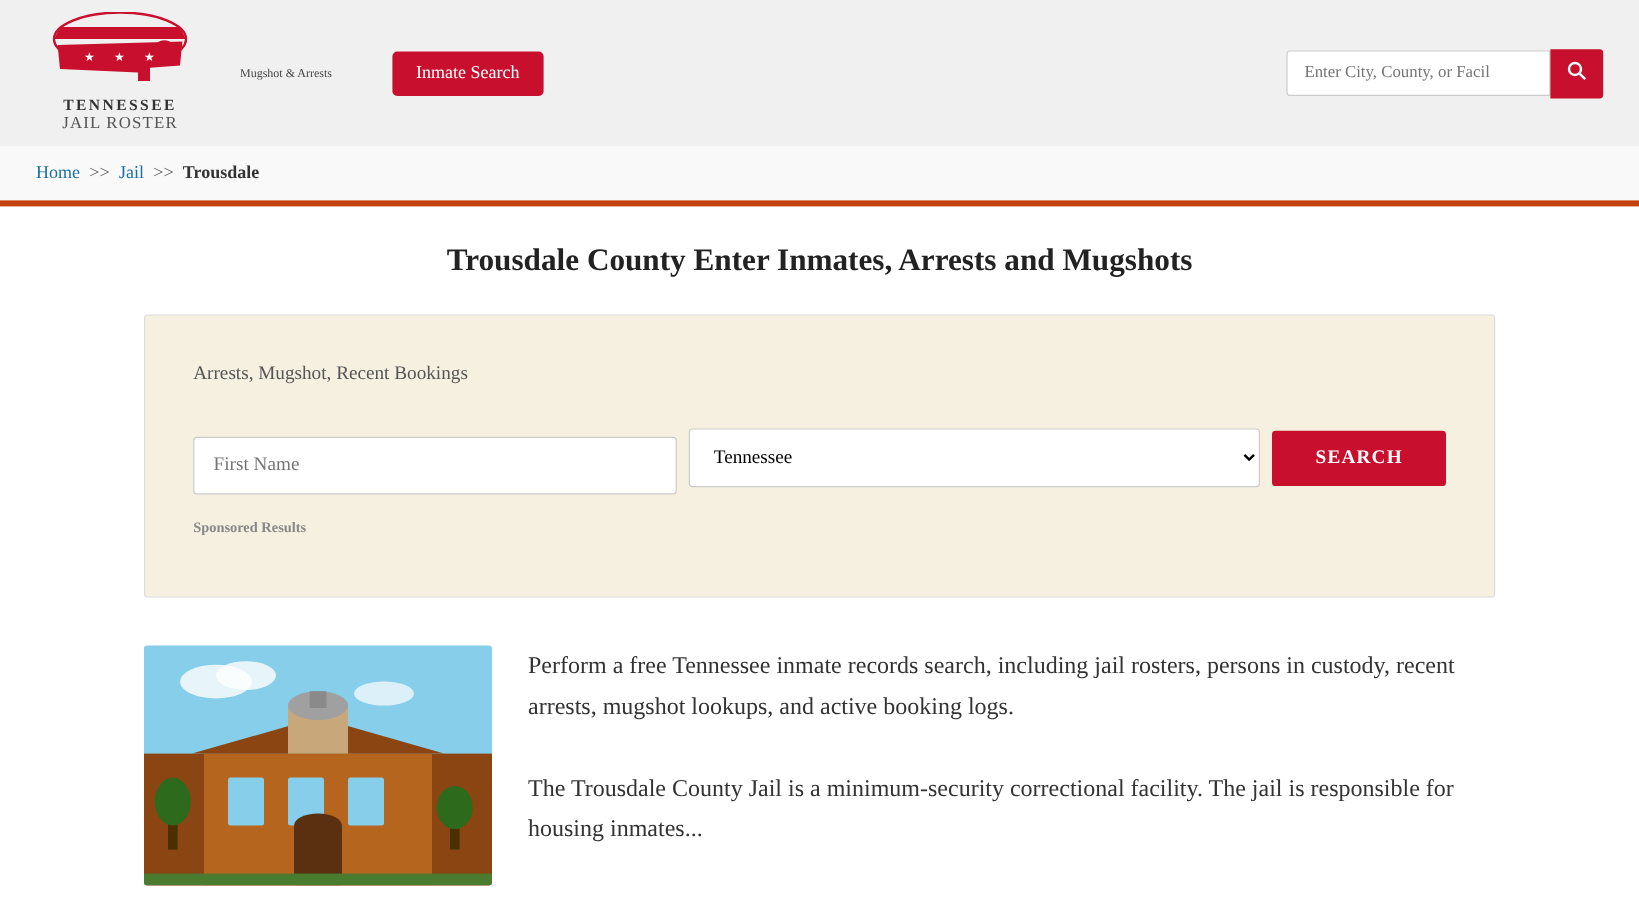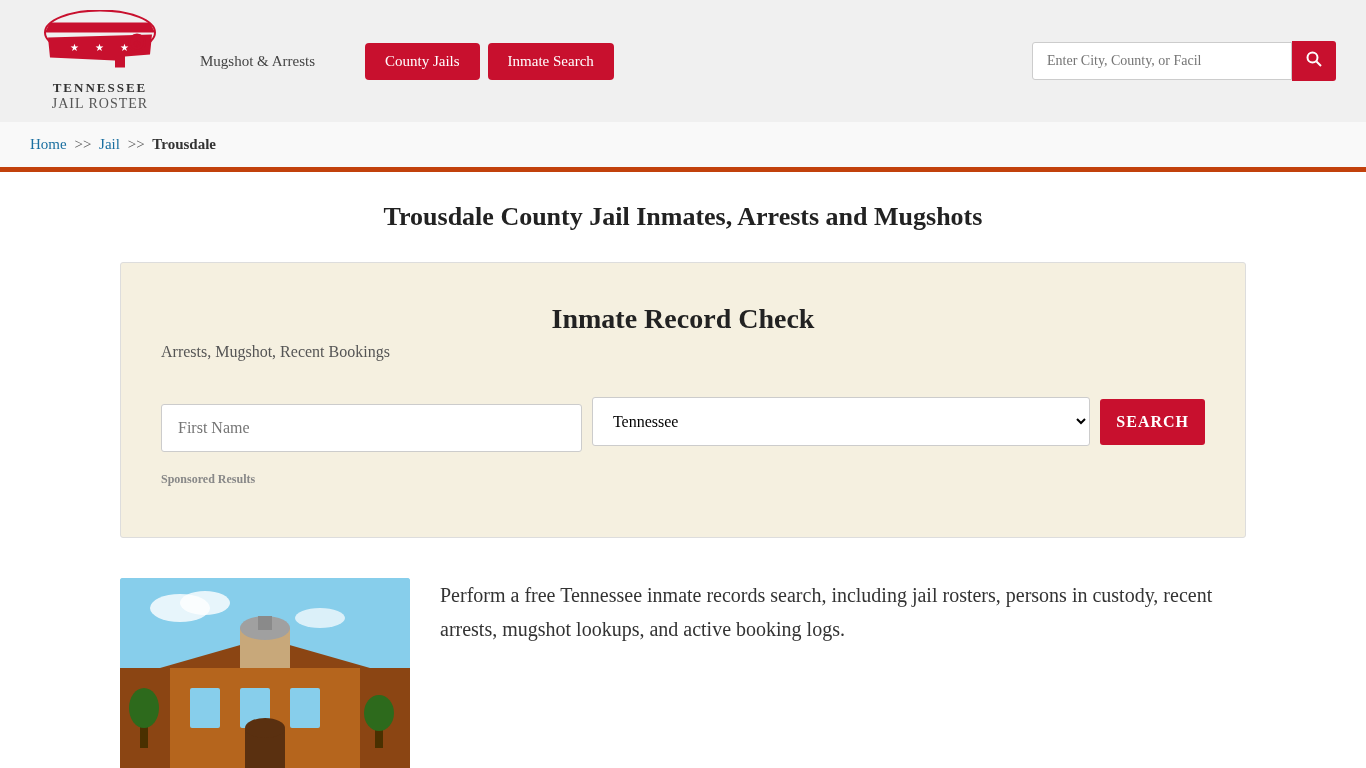--- a/index.html
+++ b/index.html
@@ -29,21 +29,21 @@
       font-weight: bold;
       color: #333;
       letter-spacing: 2px;
     }
     .logo-text .line2 {
       font-size: 14px;
       color: #555;
       letter-spacing: 1px;
     }
     .header-nav-label {
-      font-size: 15px;
+      font-size: 10px;
       color: #444;
       white-space: nowrap;
     }
     .header-buttons {
       display: flex;
       gap: 8px;
       margin-left: 20px;
     }
     .header-btn {
       background: #c8102e;
@@ -57,21 +57,21 @@
     }
     .header-search {
       margin-left: auto;
       display: flex;
       align-items: center;
     }
     .header-search input {
       border: 1px solid #ccc;
       padding: 10px 14px;
       font-size: 14px;
-      width: 260px;
+      width: 220px;
       outline: none;
       border-radius: 3px 0 0 3px;
       font-family: Georgia, serif;
     }
     .header-search-btn {
       background: #c8102e;
       border: none;
       padding: 10px 14px;
       cursor: pointer;
       border-radius: 0 3px 3px 0;
@@ -153,21 +153,21 @@
       border-radius: 3px;
       outline: none;
       font-family: Georgia, serif;
       background: white;
       cursor: pointer;
     }
     .search-form .search-btn {
       background: #c8102e;
       color: white;
       border: none;
-      padding: 14px 16px;
+      padding: 14px 36px;
       font-size: 16px;
       font-weight: bold;
       letter-spacing: 1px;
       border-radius: 3px;
       cursor: pointer;
       font-family: Georgia, serif;
     }
     .sponsored-label {
       font-size: 12px;
       color: #888;
@@ -227,21 +227,20 @@
     </svg>
     <div class="logo-text">
       <div class="line1">TENNESSEE</div>
       <div class="line2">JAIL ROSTER</div>
     </div>
   </div>
 
   <span class="header-nav-label">Mugshot &amp; Arrests</span>
 
   <nav class="header-buttons">
-    <button class="header-btn">County Jails</button>
     <button class="header-btn">Inmate Search</button>
   </nav>
 
   <div class="header-search">
     <input type="text" placeholder="Enter City, County, or Facil" style="">
     <button class="header-search-btn">
       <svg width="16" height="16" viewBox="0 0 16 16" fill="white">
         <circle cx="6.5" cy="6.5" r="5" stroke="white" stroke-width="2" fill="none"></circle>
         <line x1="10.5" y1="10.5" x2="15" y2="15" stroke="white" stroke-width="2"></line>
       </svg>
@@ -253,25 +252,24 @@
   <nav class="breadcrumb">
     <a href="#">Home</a>
     <span class="sep">&gt;&gt;</span>
     <a href="#">Jail</a>
     <span class="sep">&gt;&gt;</span>
     <span class="current">Trousdale</span>
   </nav>
 </div>
 
 <div class="page-title-area">
-  <h1 class="page-title">Trousdale County Jail Inmates, Arrests and Mugshots</h1>
+  <h1 class="page-title">Trousdale County Enter Inmates, Arrests and Mugshots</h1>
 </div>
 
 <div class="inmate-record-box">
-  <h2>Inmate Record Check</h2>
   <p class="inmate-record-subtitle">Arrests, Mugshot, Recent Bookings</p>
 
   <div class="search-form">
     <input type="text" placeholder="First Name" style="">
     <select>
       <option>Tennessee</option>
       <option>Alabama</option>
       <option>Alaska</option>
       <option>Arizona</option>
       <option>Arkansas</option>
@@ -360,14 +358,15 @@
       <rect x="255" y="145" width="8" height="25" fill="#4a3000"></rect>
       <ellipse cx="259" cy="135" rx="15" ry="18" fill="#2d6a1c"></ellipse>
 
       <rect x="0" y="190" width="290" height="10" fill="#4a7c2f"></rect>
     </svg>
   </div>
 
   <div class="content-text">
     <p>Perform a free Tennessee inmate records search, including jail rosters, persons in custody, recent arrests, mugshot lookups, and active booking logs.</p>
     <br>
+    <p>The Trousdale County Jail is a minimum-security correctional facility. The jail is responsible for housing inmates...</p>
   </div>
 </div>
 
 </body></html>

